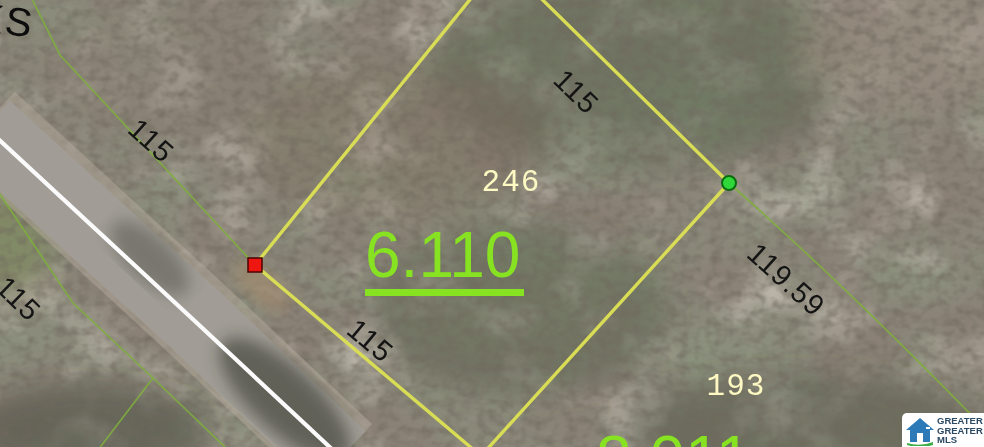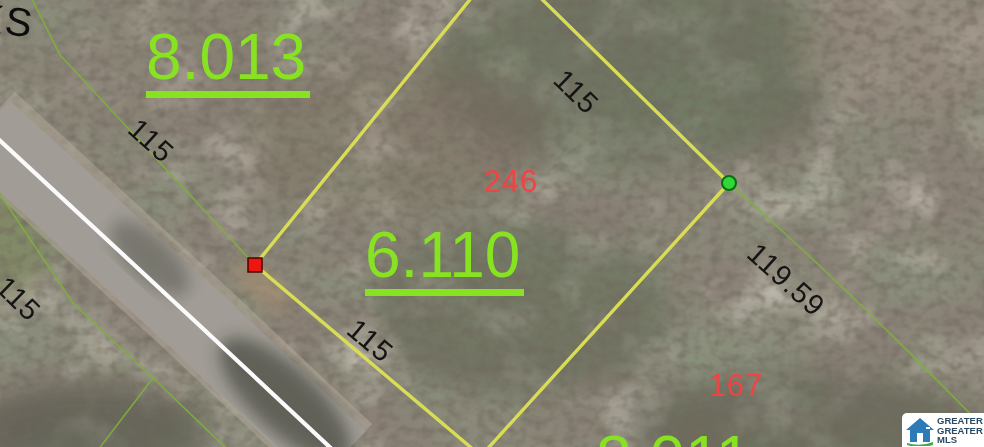--- a/index.html
+++ b/index.html
@@ -21,21 +21,21 @@
     color:#141414;font-size:29px;font-weight:400;letter-spacing:1px;
     transform:translate(-50%,-50%);
   }
   #dim-115-nw  {left:151px;top:141px;transform:translate(-50%,-50%) rotate(42deg);}
   #dim-115-ne  {left:576px;top:92px; transform:translate(-50%,-50%) rotate(44deg);}
   #dim-115-sw  {left:370px;top:341px;transform:translate(-50%,-50%) rotate(40deg);}
   #dim-115-far {left:18px; top:299px;transform:translate(-50%,-50%) rotate(44deg);}
   #dim-11959   {left:786px;top:280px;transform:translate(-50%,-50%) rotate(42deg);}
   #lot-246{left:511px;top:182px;font-size:31px;letter-spacing:1px;}
   #lot-245{left:736px;top:386px;font-size:31px;letter-spacing:1px;}
-  .lot-number{color:#ef4444;transform:translate(-50%,-50%);}
+  .lot-number{color:#fef9c3;transform:translate(-50%,-50%);font-family:Liberation Mono, monospace;}
   #street-ks{
     left:-20px;top:-6px;color:#0d0d0d;font-size:40px;font-weight:400;
     transform:rotate(8deg);transform-origin:left top;letter-spacing:2px;
   }
   
   #mls-logo{
     position:absolute;left:902px;top:413px;width:96px;height:40px;
     background:#ffffff;border-radius:5px;display:flex;align-items:flex-start;
     padding:3px 0 0 3px;box-sizing:border-box;
   }
@@ -105,32 +105,31 @@
     </g>
 
     <path d="M502,-40 L729,183 L481,456 L255,265 Z" fill="none" stroke-width="3.4" stroke-linejoin="round" stroke="#d9dd55"></path>
 
     <rect x="248" y="258" width="14" height="14" stroke="#4a0502" stroke-width="1.5" fill="#ee1610"></rect>
     <circle cx="729" cy="183" r="7" stroke="#0c6b10" stroke-width="2" fill="#2fd838"></circle>
   </svg>
 
   <div class="label" id="street-ks">KS</div>
 
-  <div class="label parcel-label" id="lbl-8013">8.013</div>
   <div class="label parcel-label" id="lbl-8012">6.110</div>
   <div class="label parcel-label" id="lbl-8011">8.011</div>
 
   <div class="label dim-label" id="dim-115-nw">115</div>
   <div class="label dim-label" id="dim-115-ne">115</div>
   <div class="label dim-label" id="dim-115-sw">115</div>
   <div class="label dim-label" id="dim-115-far">115</div>
   <div class="label dim-label" id="dim-11959">119.59</div>
 
   <div class="label lot-number" id="lot-246">246</div>
-  <div class="label lot-number" id="lot-245">167</div>
+  <div class="label lot-number" id="lot-245">193</div>
 
   <div id="mls-logo">
     <svg width="30" height="30" viewBox="0 0 30 30">
       <polygon points="1,14 15,2 29,14 25,14 25,11 21,11 21,14" fill="#2d7ab8"></polygon>
       <rect x="5" y="13" width="20" height="13" fill="#2d7ab8"></rect>
       <rect x="12" y="17" width="6" height="9" fill="#ffffff"></rect>
       <path d="M2,27 Q15,31 28,26 L28,29 Q15,33 2,29 Z" fill="#3fae49"></path>
     </svg>
     <div class="org-text">
       <div>GREATER</div>

